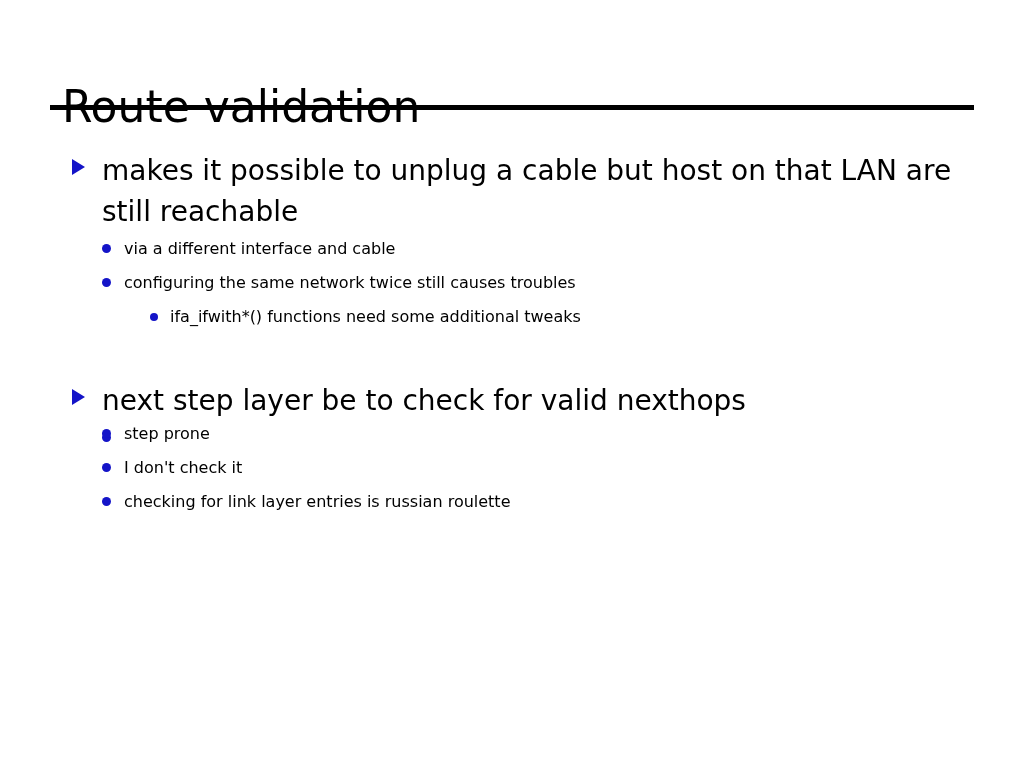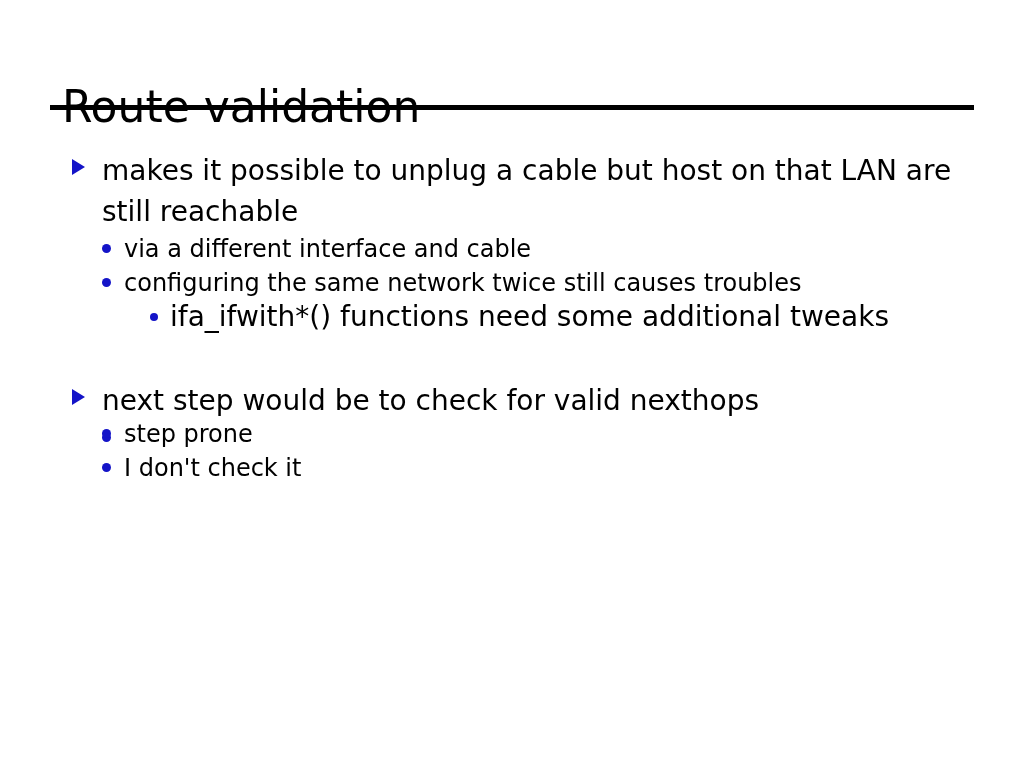--- a/index.html
+++ b/index.html
@@ -57,36 +57,36 @@
     top: 9px;
     width: 0;
     height: 0;
     border-left: 13px solid #1414c8;
     border-top: 8px solid transparent;
     border-bottom: 8px solid transparent;
   }
   .l2 {
     position: relative;
     padding-left: 62px;
-    font-size: 24px;
+    font-size: 16px;
     line-height: 34px;
   }
   .l2 .mark {
     position: absolute;
     left: 40px;
     top: 12px;
     width: 9px;
     height: 9px;
     border-radius: 50%;
     background: #1414c8;
   }
   .l3 {
     position: relative;
     padding-left: 108px;
-    font-size: 28px;
+    font-size: 16px;
     line-height: 34px;
   }
   .l3 .mark {
     position: absolute;
     left: 88px;
     top: 13px;
     width: 8px;
     height: 8px;
     border-radius: 50%;
     background: #1414c8;
@@ -125,32 +125,36 @@
 
     <div class="l3">
       <span class="mark"></span>
       <span>ifa_ifwith*() functions need some additional tweaks</span>
     </div>
 
     <div class="group-gap"></div>
 
     <div class="l1">
       <span class="mark"></span>
-      <span>next step would be to check for valid nexthops</span>
+      <span>next step layer be to check for valid nexthops</span>
     </div>
 
     <div class="l2">
       <span class="mark"></span>
     </div>
 
     <div class="l2 tight">
       <span class="mark"></span>
       <span>step prone</span>
     </div>
 
     <div class="l2">
       <span class="mark"></span>
       <span>I don't check it</span>
     </div>
 
+    <div class="l2">
+      <span class="mark"></span>
+      <span>checking for link layer entries is russian roulette</span>
+    </div>
 
   </div>
 </div>
 
 </body></html>

